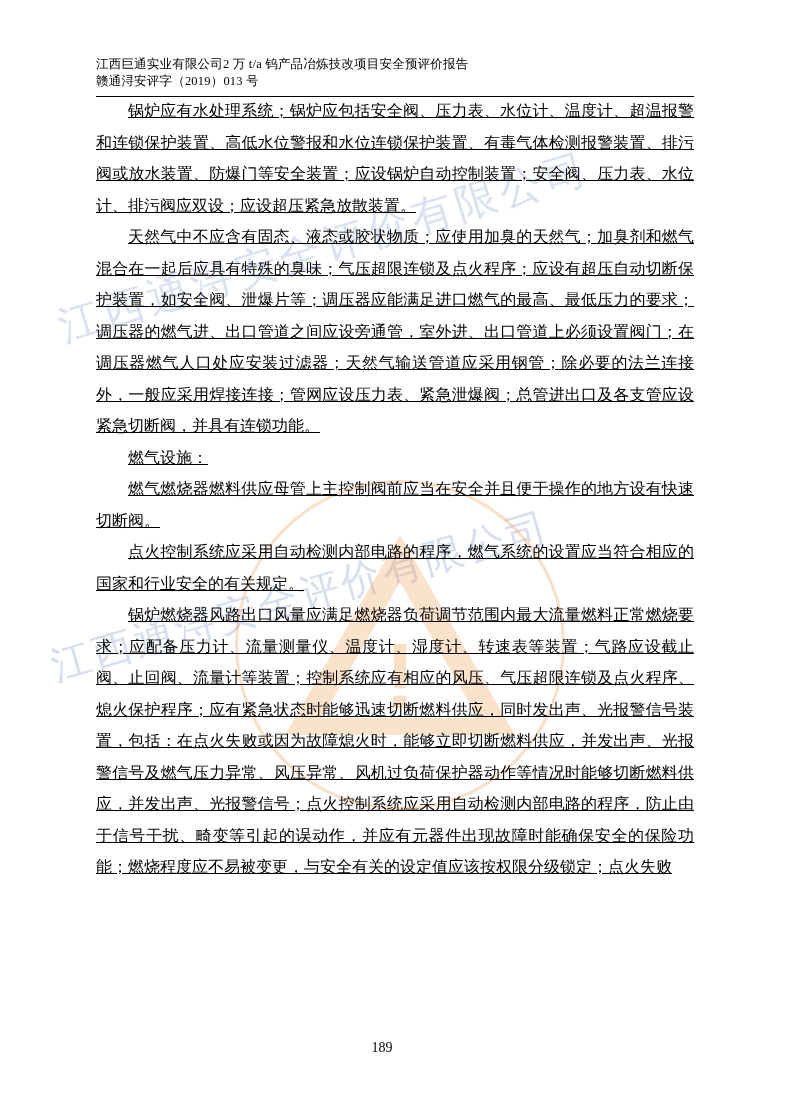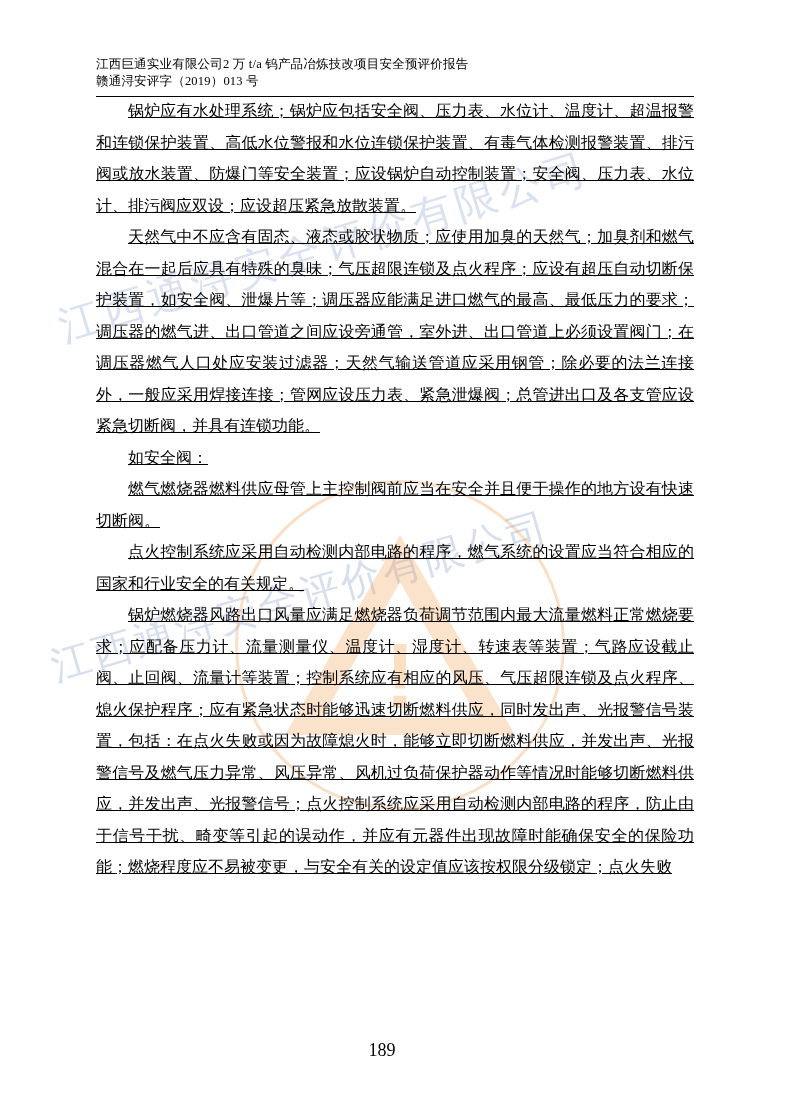--- a/index.html
+++ b/index.html
@@ -154,21 +154,21 @@
     text-decoration: underline;
   }
 
   
   .page-number {
     position: absolute;
     left: 0;
     top: 1040px;
     width: 764px;
     text-align: center;
-    font-size: 18px;
+    font-size: 14px;
     color: #000;
     font-family: "Liberation Serif", serif;
     z-index: 3;
   }
 </style>
 </head>
 <body>
 
 <div class="page">
 
@@ -187,21 +187,21 @@
     <div class="doc-header-row">
       <span>江西巨通实业有限公司2 万 t/a 钨产品冶炼技改项目安全预评价报告</span>
       <span>赣通浔安评字（2019）013 号</span>
     </div>
     <div class="header-rule"></div>
   </div>
 
   <div class="content">
     <p class="para">锅炉应有水处理系统；锅炉应包括安全阀、压力表、水位计、温度计、超温报警和连锁保护装置、高低水位警报和水位连锁保护装置、有毒气体检测报警装置、排污阀或放水装置、防爆门等安全装置；应设锅炉自动控制装置；安全阀、压力表、水位计、排污阀应双设；应设超压紧急放散装置。</p>
     <p class="para">天然气中不应含有固态、液态或胶状物质；应使用加臭的天然气；加臭剂和燃气混合在一起后应具有特殊的臭味；气压超限连锁及点火程序；应设有超压自动切断保护装置，如安全阀、泄爆片等；调压器应能满足进口燃气的最高、最低压力的要求；调压器的燃气进、出口管道之间应设旁通管，室外进、出口管道上必须设置阀门；在调压器燃气人口处应安装过滤器；天然气输送管道应采用钢管；除必要的法兰连接外，一般应采用焊接连接；管网应设压力表、紧急泄爆阀；总管进出口及各支管应设紧急切断阀，并具有连锁功能。</p>
-    <p class="para">如安全阀：</p>
+    <p class="para">燃气设施：</p>
     <p class="para">燃气燃烧器燃料供应母管上主控制阀前应当在安全并且便于操作的地方设有快速切断阀。</p>
     <p class="para">点火控制系统应采用自动检测内部电路的程序，燃气系统的设置应当符合相应的国家和行业安全的有关规定。</p>
     <p class="para">锅炉燃烧器风路出口风量应满足燃烧器负荷调节范围内最大流量燃料正常燃烧要求；应配备压力计、流量测量仪、温度计、湿度计、转速表等装置；气路应设截止阀、止回阀、流量计等装置；控制系统应有相应的风压、气压超限连锁及点火程序、熄火保护程序；应有紧急状态时能够迅速切断燃料供应，同时发出声、光报警信号装置，包括：在点火失败或因为故障熄火时，能够立即切断燃料供应，并发出声、光报警信号及燃气压力异常、风压异常、风机过负荷保护器动作等情况时能够切断燃料供应，并发出声、光报警信号；点火控制系统应采用自动检测内部电路的程序，防止由于信号干扰、畸变等引起的误动作，并应有元器件出现故障时能确保安全的保险功能；燃烧程度应不易被变更，与安全有关的设定值应该按权限分级锁定；点火失败</p>
   </div>
 
   <div class="page-number">189</div>
 
 </div>
 
 </body></html>

